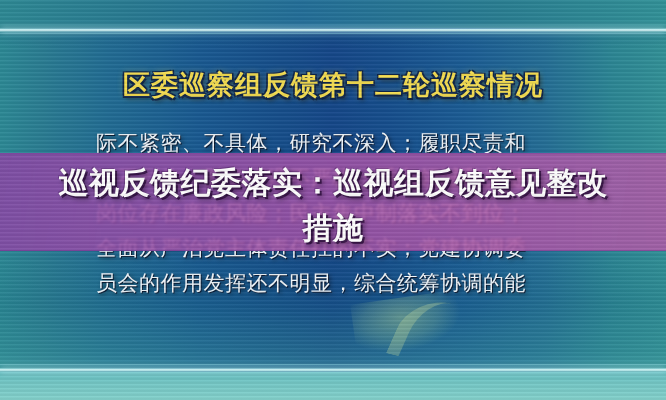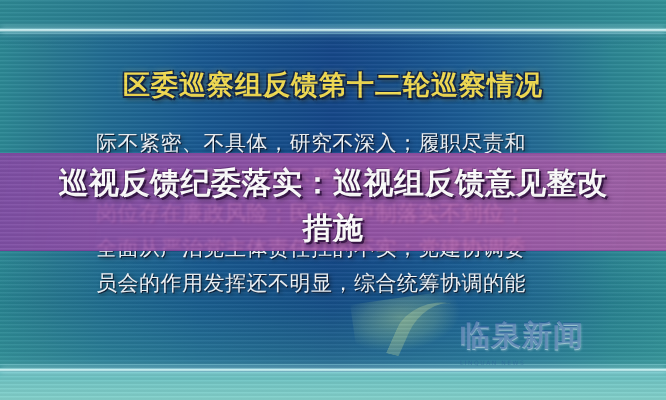--- a/index.html
+++ b/index.html
@@ -269,18 +269,14 @@
     <div>岗位存在廉政风险；民主集中制落实不到位；</div>
     <div>全面从严治党主体责任扛的不实；党建协调委</div>
     <div>员会的作用发挥还不明显，综合统筹协调的能</div>
   </div>
 
   <div class="caption-bar"></div>
   <div class="caption-text">巡视反馈纪委落实：巡视组反馈意见整改措施</div>
 
   <div class="scan"></div>
 
-  <div class="watermark">
-    <span>临泉新闻</span>
-    <span class="wm-sub">LINQUAN NEWS</span>
-  </div>
 
 </div>
 
 </body></html>

